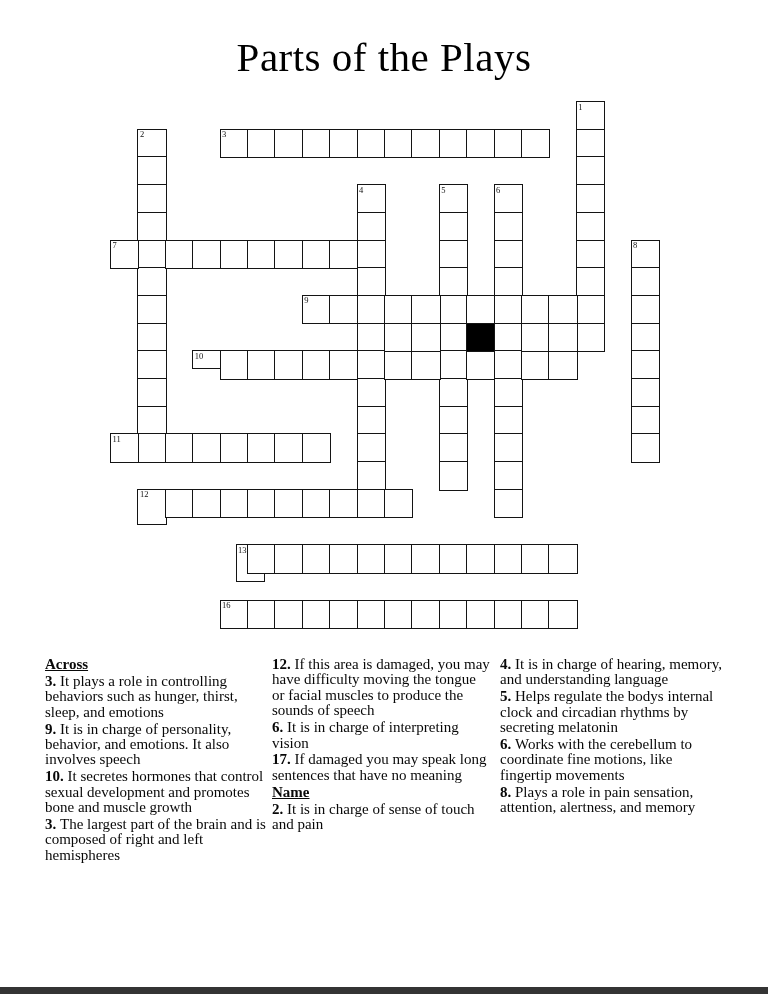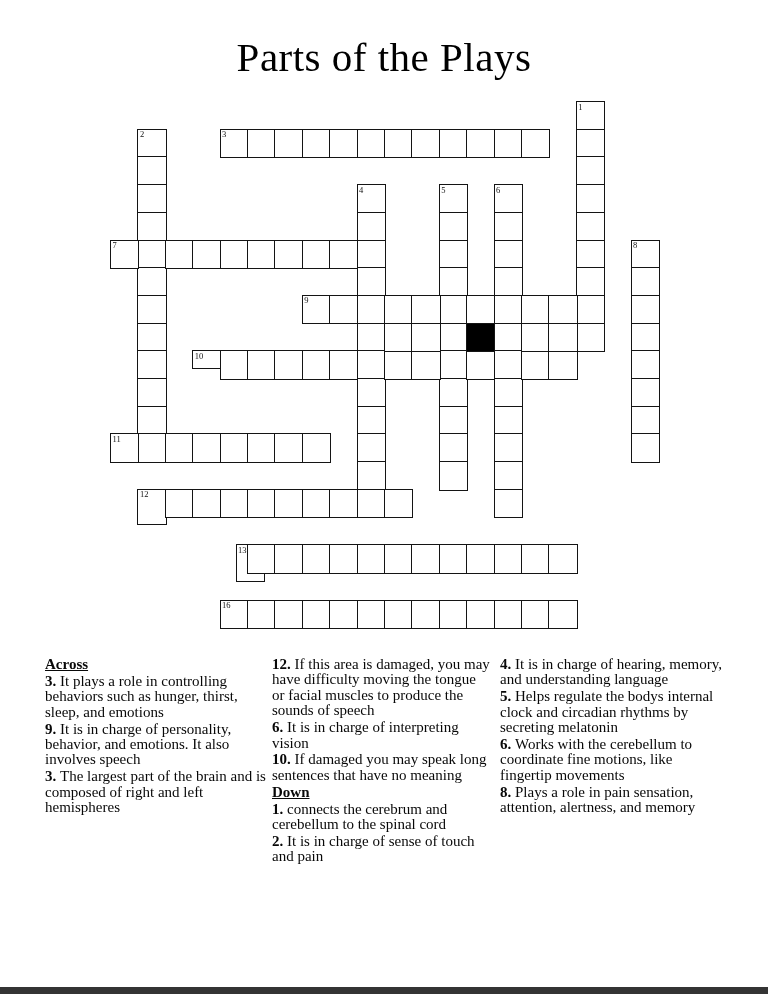--- a/index.html
+++ b/index.html
@@ -218,28 +218,28 @@
       <div class="cell" style="left: 411.4px; top: 322.6px; width: 29.2px; height: 29.5px;"></div>
       <div class="cell black" style="left: 466.2px; top: 322.6px; width: 29.2px; height: 29.5px;"></div>
       <div class="cell" style="left: 521px; top: 322.6px; width: 29.2px; height: 29.5px;"></div>
       <div class="cell" style="left: 548.4px; top: 322.6px; width: 29.2px; height: 29.5px;"></div>
     </div>
 
   <div class="clue-col" id="cluecol-0" style="left:45px;  width:228px;">
       <p class="clue-head">Across</p>
       <p><span class="cnum">3. </span>It plays a role in controlling behaviors such as hunger, thirst, sleep, and emotions</p>
       <p><span class="cnum">9. </span>It is in charge of personality, behavior, and emotions. It also involves speech</p>
+      <p><span class="cnum">10. </span>It secretes hormones that control sexual development and promotes bone and muscle growth</p>
       <p><span class="cnum">3. </span>The largest part of the brain and is composed of right and left hemispheres</p>
     </div>
   <div class="clue-col" id="cluecol-1" style="left:272px; width:218px;">
       <p><span class="cnum">12. </span>If this area is damaged, you may have difficulty moving the tongue or facial muscles to produce the sounds of speech</p>
       <p><span class="cnum">6. </span>It is in charge of interpreting vision</p>
-      <p><span class="cnum">10. </span>If damaged you may speak long sentences that have no meaning</p>
-      <p class="clue-head">Down</p>
-      <p><span class="cnum">1. </span>connects the cerebrum and cerebellum to the spinal cord</p>
+      <p><span class="cnum">17. </span>If damaged you may speak long sentences that have no meaning</p>
+      <p class="clue-head">Name</p>
       <p><span class="cnum">2. </span>It is in charge of sense of touch and pain</p>
     </div>
   <div class="clue-col" id="cluecol-2" style="left:500px; width:225px;">
       <p><span class="cnum">4. </span>It is in charge of hearing, memory, and understanding language</p>
       <p><span class="cnum">5. </span>Helps regulate the bodys internal clock and circadian rhythms by secreting melatonin</p>
       <p><span class="cnum">6. </span>Works with the cerebellum to coordinate fine motions, like fingertip movements</p>
       <p><span class="cnum">8. </span>Plays a role in pain sensation, attention, alertness, and memory</p>
     </div>
 
   <div class="bottom-bar"></div>

